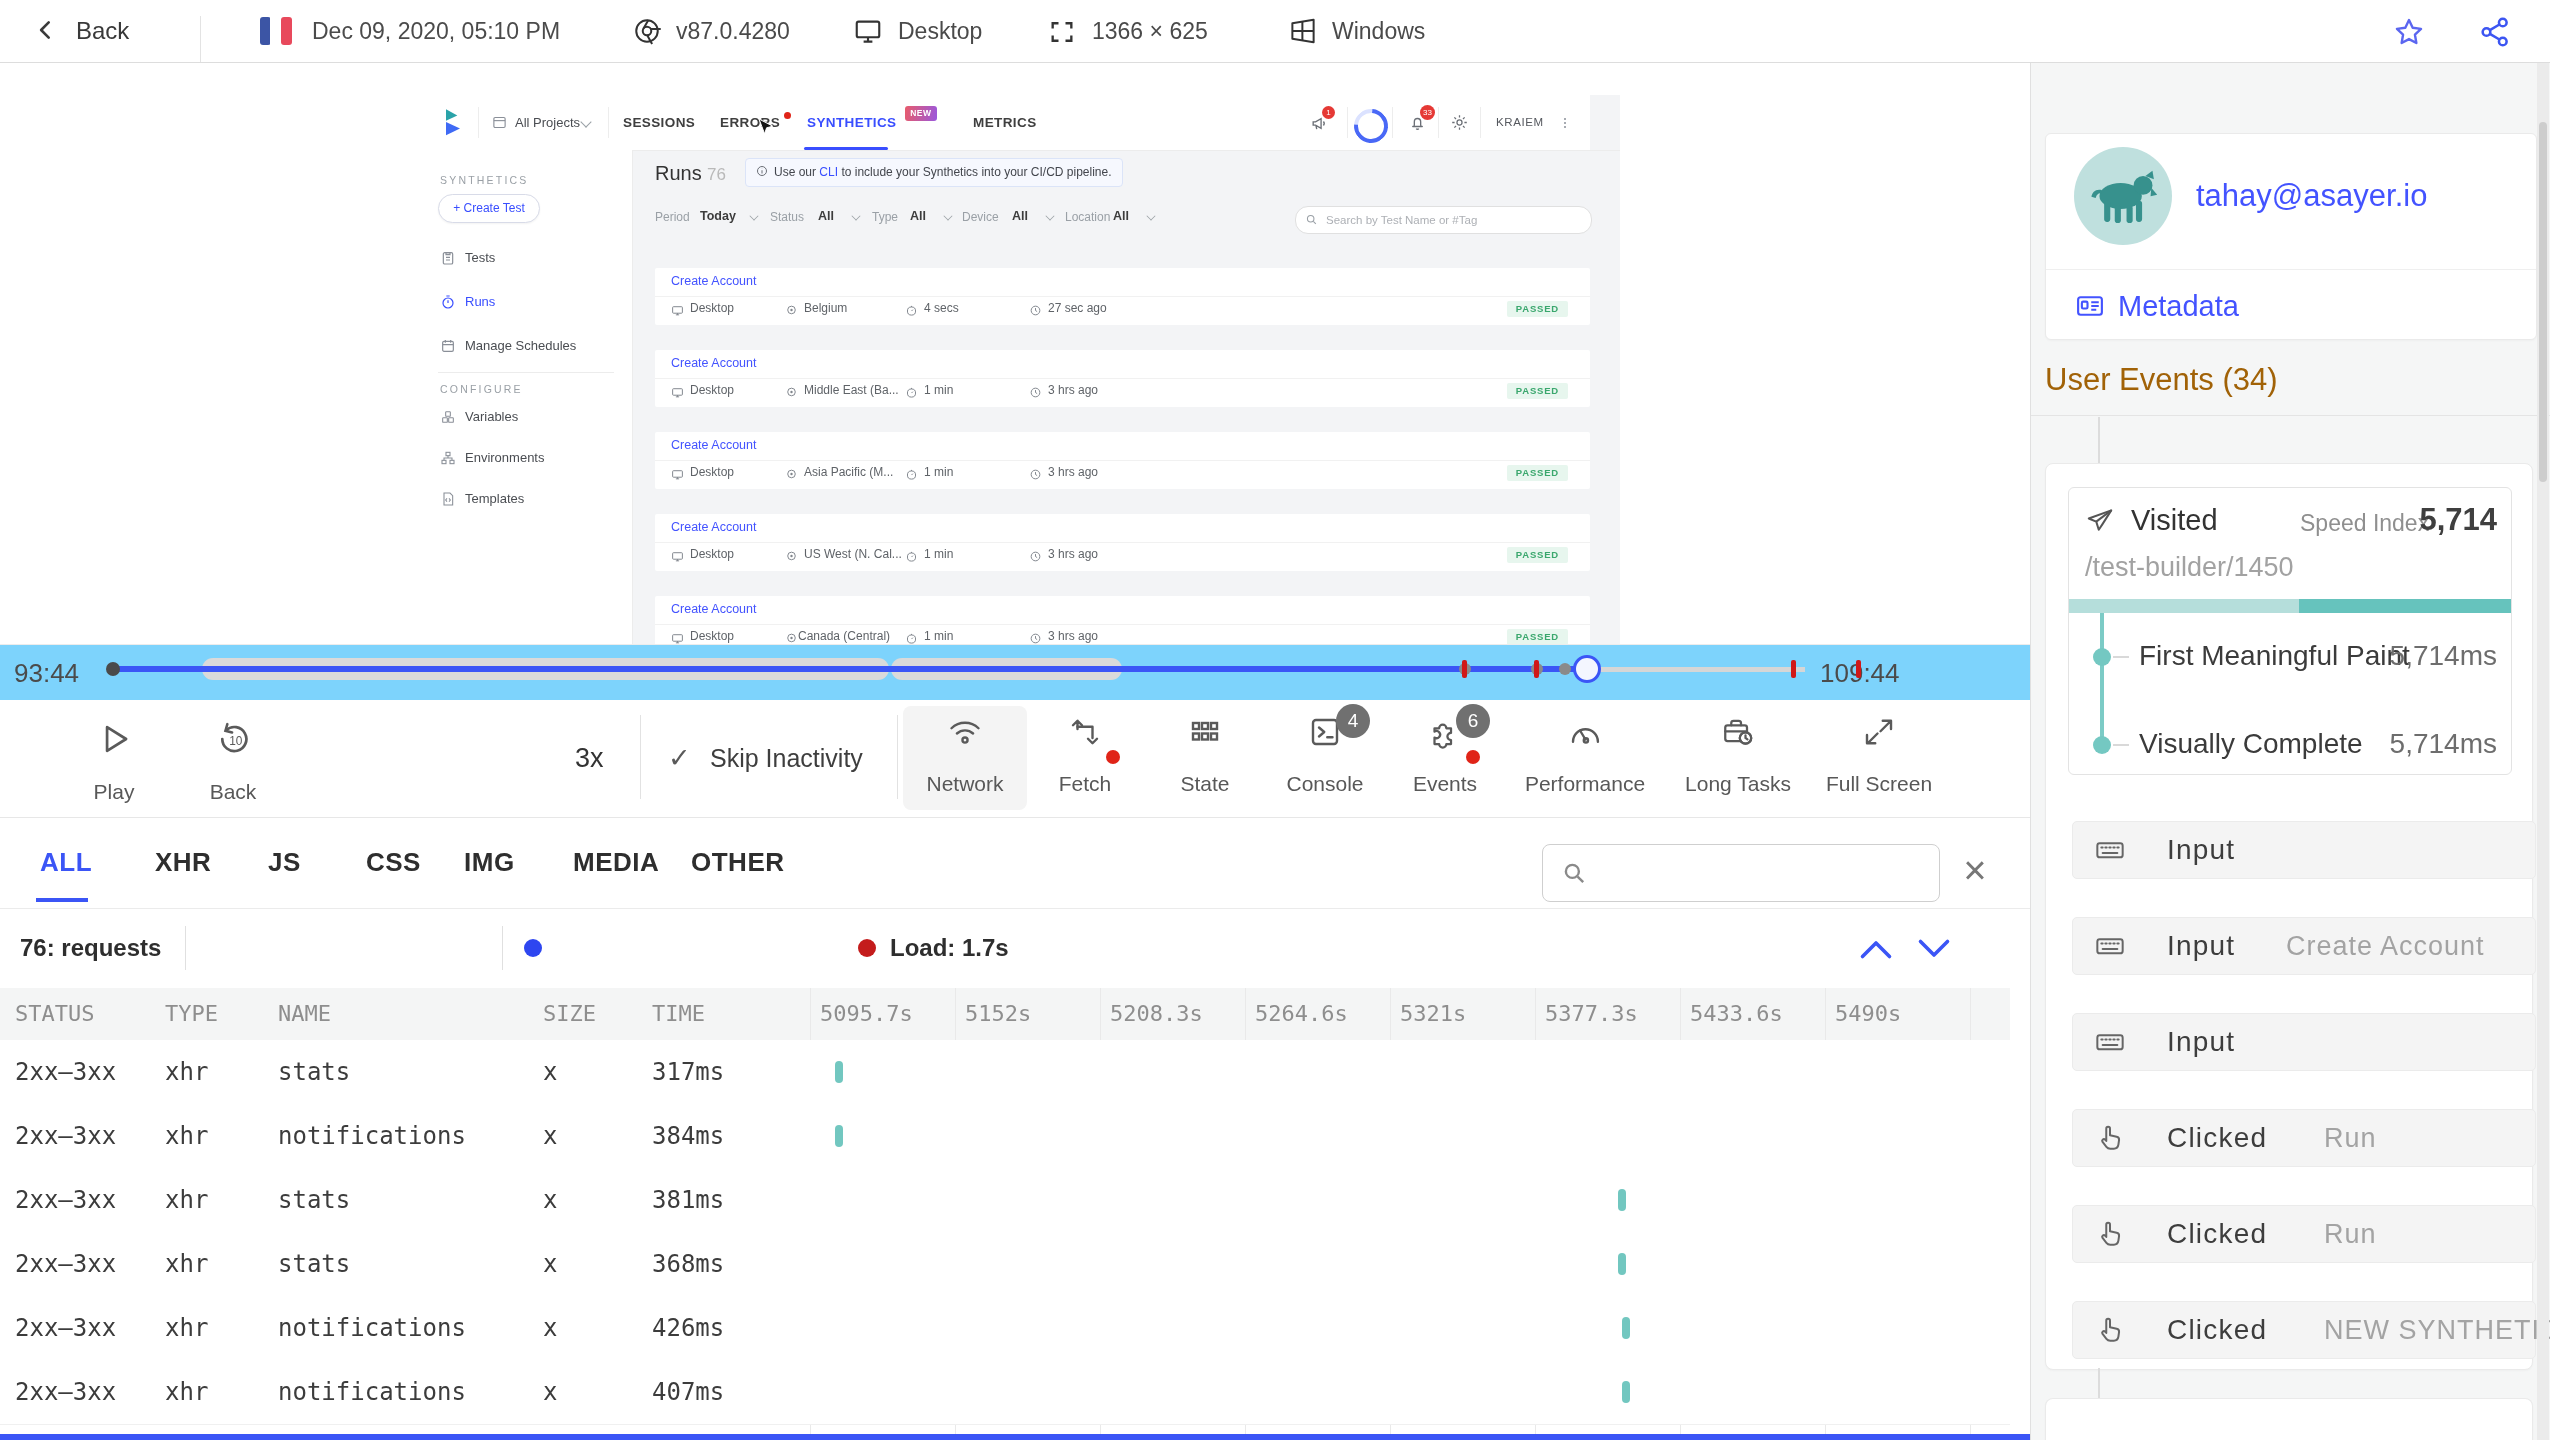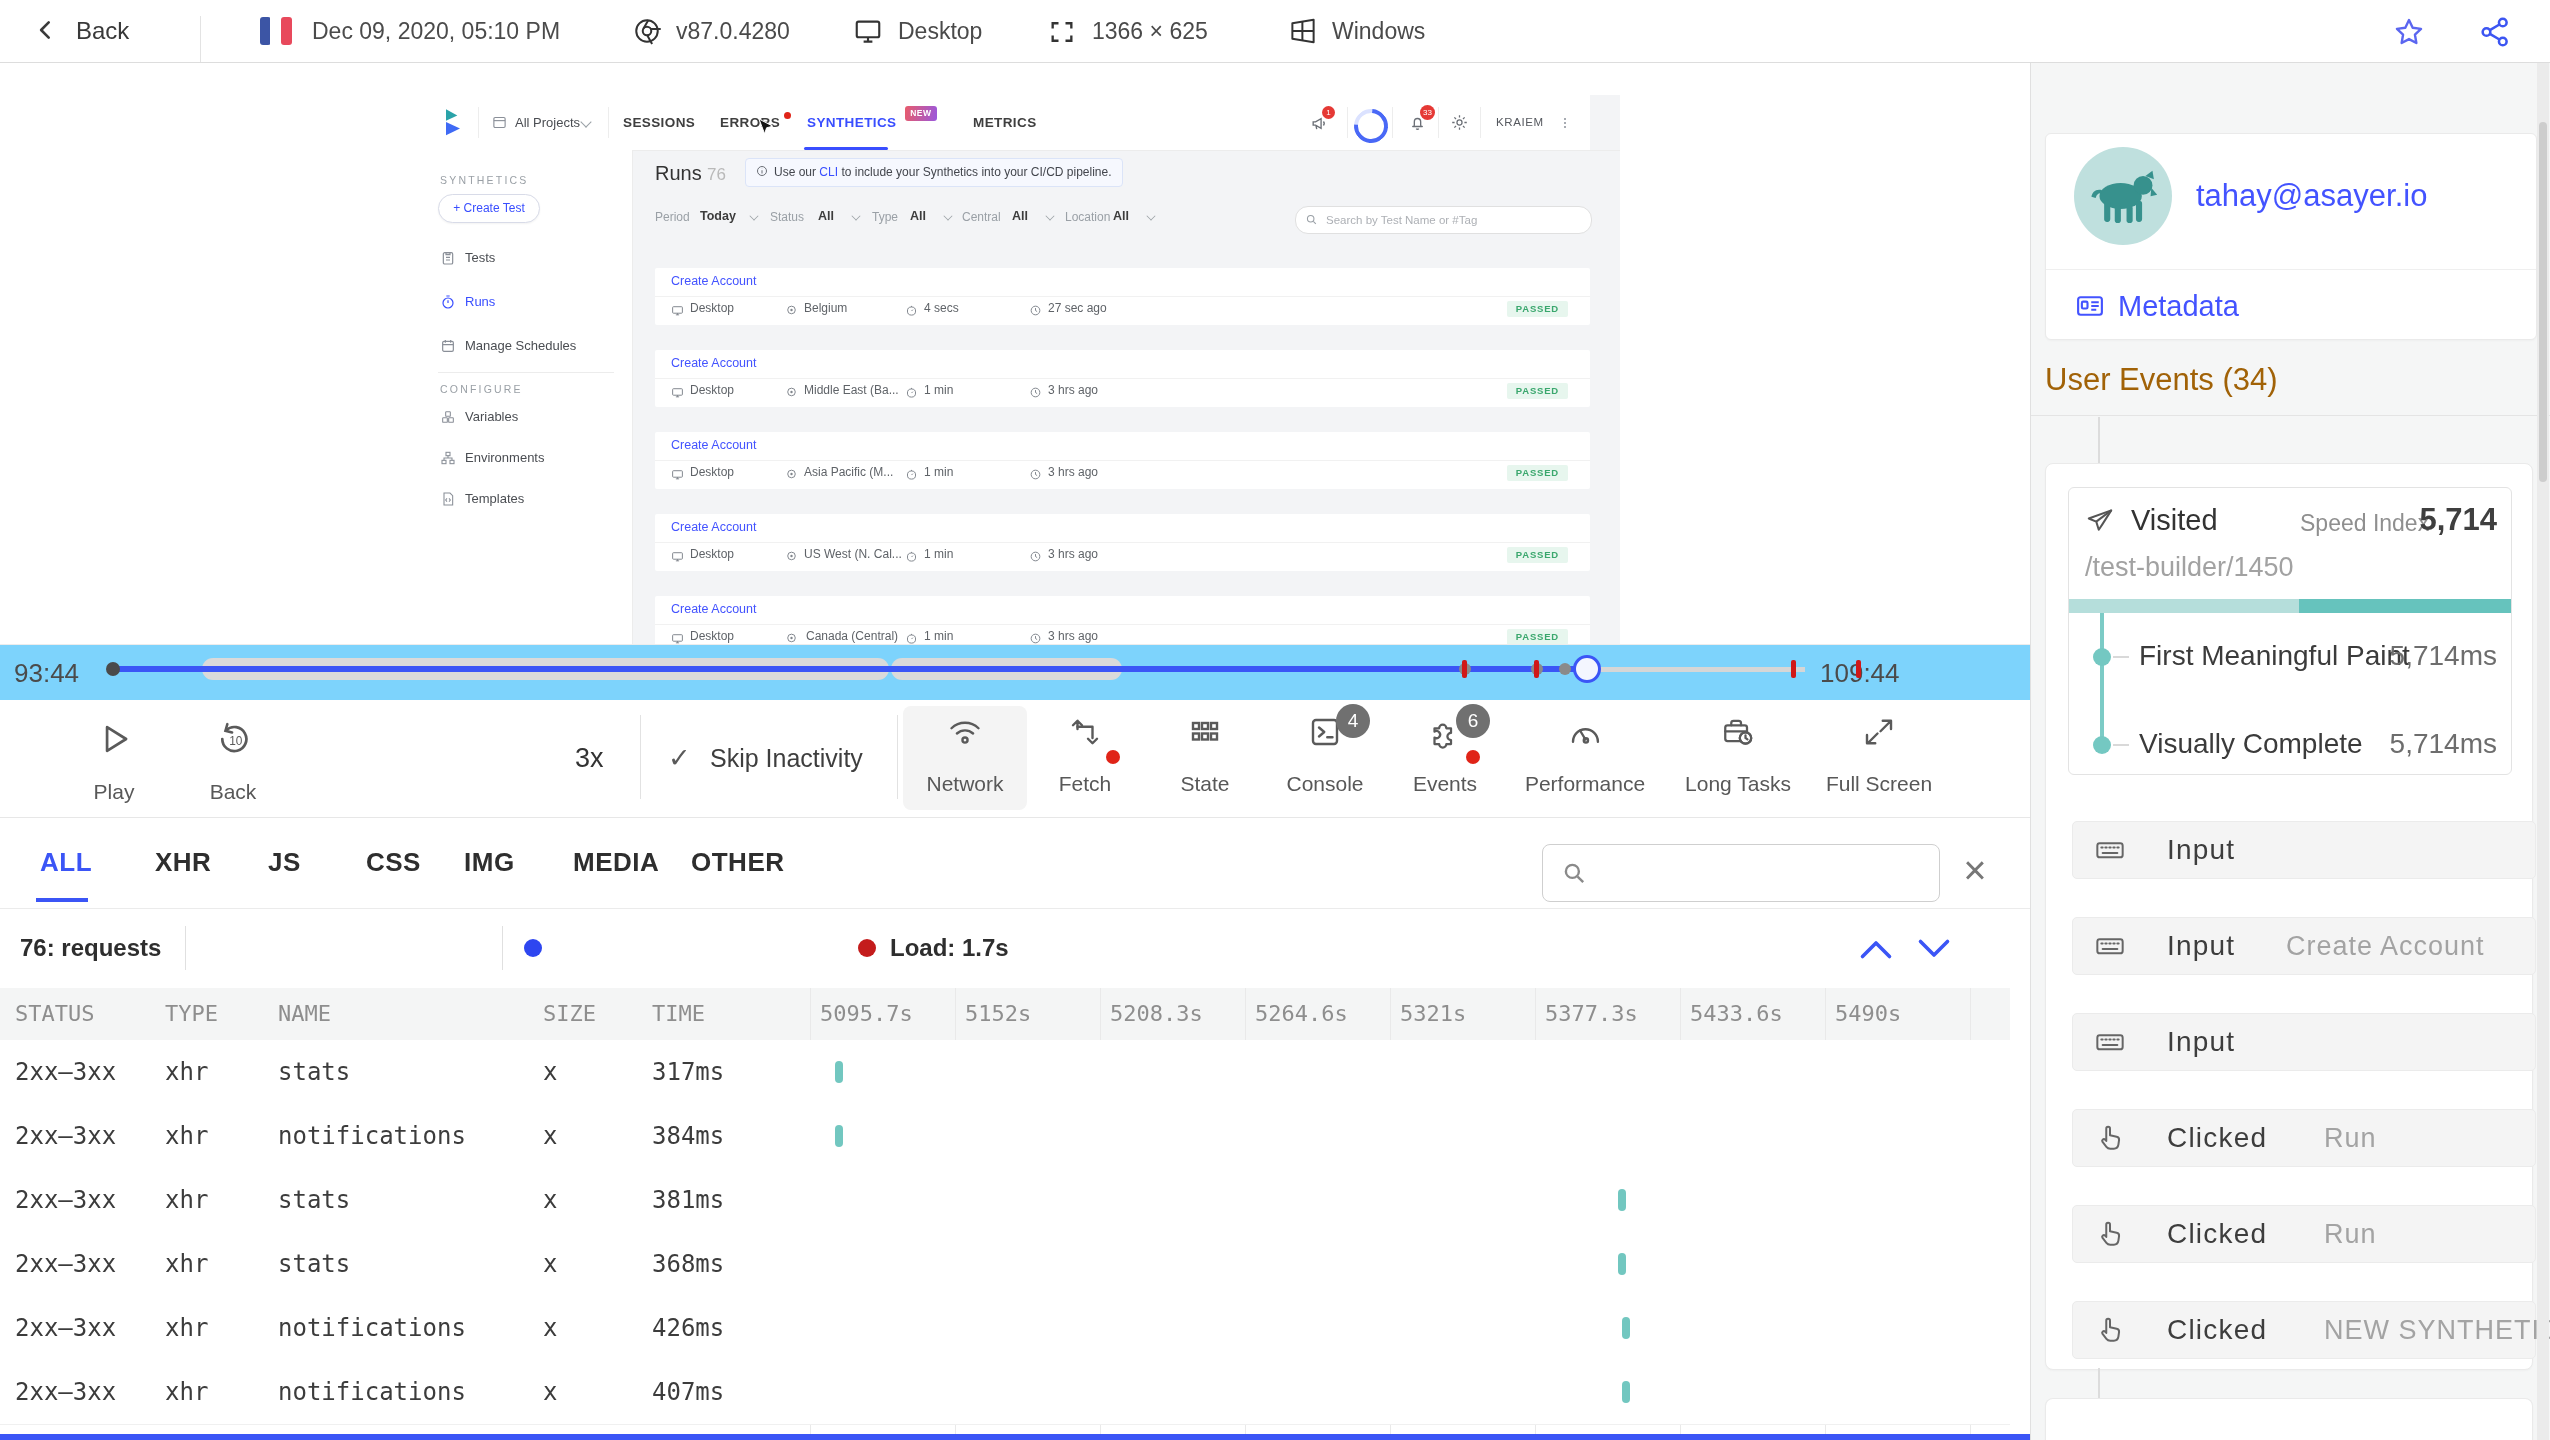--- a/index.html
+++ b/index.html
@@ -245,21 +245,21 @@
         <div id="app-filters">
             <div style="position: absolute; left: 23px; top: 60px; font-size: 12px; color: rgb(154, 160, 166);">Period</div>
             <div style="position: absolute; left: 68px; top: 59px; font-size: 12.5px; font-weight: bold; color: rgb(60, 60, 60);">Today</div>
             <span class="chev" style="position: absolute; left: 118px; top: 62px; transform: rotate(45deg) scale(0.8);"></span>
             <div style="position: absolute; left: 138px; top: 60px; font-size: 12px; color: rgb(154, 160, 166);">Status</div>
             <div style="position: absolute; left: 186px; top: 59px; font-size: 12.5px; font-weight: bold; color: rgb(60, 60, 60);">All</div>
             <span class="chev" style="position: absolute; left: 220px; top: 62px; transform: rotate(45deg) scale(0.8);"></span>
             <div style="position: absolute; left: 240px; top: 60px; font-size: 12px; color: rgb(154, 160, 166);">Type</div>
             <div style="position: absolute; left: 278px; top: 59px; font-size: 12.5px; font-weight: bold; color: rgb(60, 60, 60);">All</div>
             <span class="chev" style="position: absolute; left: 312px; top: 62px; transform: rotate(45deg) scale(0.8);"></span>
-            <div style="position: absolute; left: 330px; top: 60px; font-size: 12px; color: rgb(154, 160, 166);">Central</div>
+            <div style="position: absolute; left: 330px; top: 60px; font-size: 12px; color: rgb(154, 160, 166);">Device</div>
             <div style="position: absolute; left: 380px; top: 59px; font-size: 12.5px; font-weight: bold; color: rgb(60, 60, 60);">All</div>
             <span class="chev" style="position: absolute; left: 414px; top: 62px; transform: rotate(45deg) scale(0.8);"></span>
             <div style="position: absolute; left: 433px; top: 60px; font-size: 12px; color: rgb(154, 160, 166);">Location</div>
             <div style="position: absolute; left: 481px; top: 59px; font-size: 12.5px; font-weight: bold; color: rgb(60, 60, 60);">All</div>
             <span class="chev" style="position: absolute; left: 515px; top: 62px; transform: rotate(45deg) scale(0.8);"></span>
           </div>
         <div style="position:absolute;left:663px;top:56px;width:295px;height:26px;background:#fff;border:1px solid #e0e0e0;border-radius:13px">
           <span class="ic" style="position:absolute;left:9px;top:6px;width:13px;height:13px;color:#9aa0a6">
             <svg viewBox="0 0 24 24" fill="none" stroke="currentColor" stroke-width="2">
                 <circle cx="10.5" cy="10.5" r="6"></circle>
@@ -410,21 +410,21 @@
                   <path d="M9 20h6M12 17v3"></path>
                 </svg>
               </div>
               <div style="position: absolute; left: 35px; top: 33px; font-size: 12px; color: rgb(95, 99, 104);">Desktop</div>
               <div style="position: absolute; left: 130px; top: 36px; width: 13px; height: 13px; color: rgb(128, 133, 140);">
                 <svg viewBox="0 0 24 24" fill="none" stroke="currentColor" stroke-width="1.8" style="width: 100%; height: 100%; display: block;">
                   <circle cx="12" cy="11" r="7"></circle>
                   <circle cx="12" cy="11" r="2.2" fill="currentColor" stroke="none"></circle>
                 </svg>
               </div>
-              <div style="position: absolute; left: 151px; top: 33px; font-size: 12px; color: rgb(95, 99, 104); white-space: nowrap; text-align: center;">Canada (Central)</div>
+              <div style="position: absolute; left: 143px; top: 33px; font-size: 12px; color: rgb(95, 99, 104); white-space: nowrap; text-align: center;">Canada (Central)</div>
               <div style="position: absolute; left: 250px; top: 36px; width: 13px; height: 13px; color: rgb(128, 133, 140);">
                 <svg viewBox="0 0 24 24" fill="none" stroke="currentColor" stroke-width="1.8" style="width: 100%; height: 100%; display: block;">
                   <circle cx="12" cy="13" r="7.5"></circle>
                   <path d="M12 13l2.5-2.5M12 3.5v2"></path>
                 </svg>
               </div>
               <div style="position: absolute; left: 269px; top: 33px; font-size: 12px; color: rgb(95, 99, 104);">1 min</div>
               <div style="position: absolute; left: 374px; top: 36px; width: 13px; height: 13px; color: rgb(128, 133, 140);">
                 <svg viewBox="0 0 24 24" fill="none" stroke="currentColor" stroke-width="1.8" style="width: 100%; height: 100%; display: block;">
                   <circle cx="12" cy="12" r="8"></circle>

